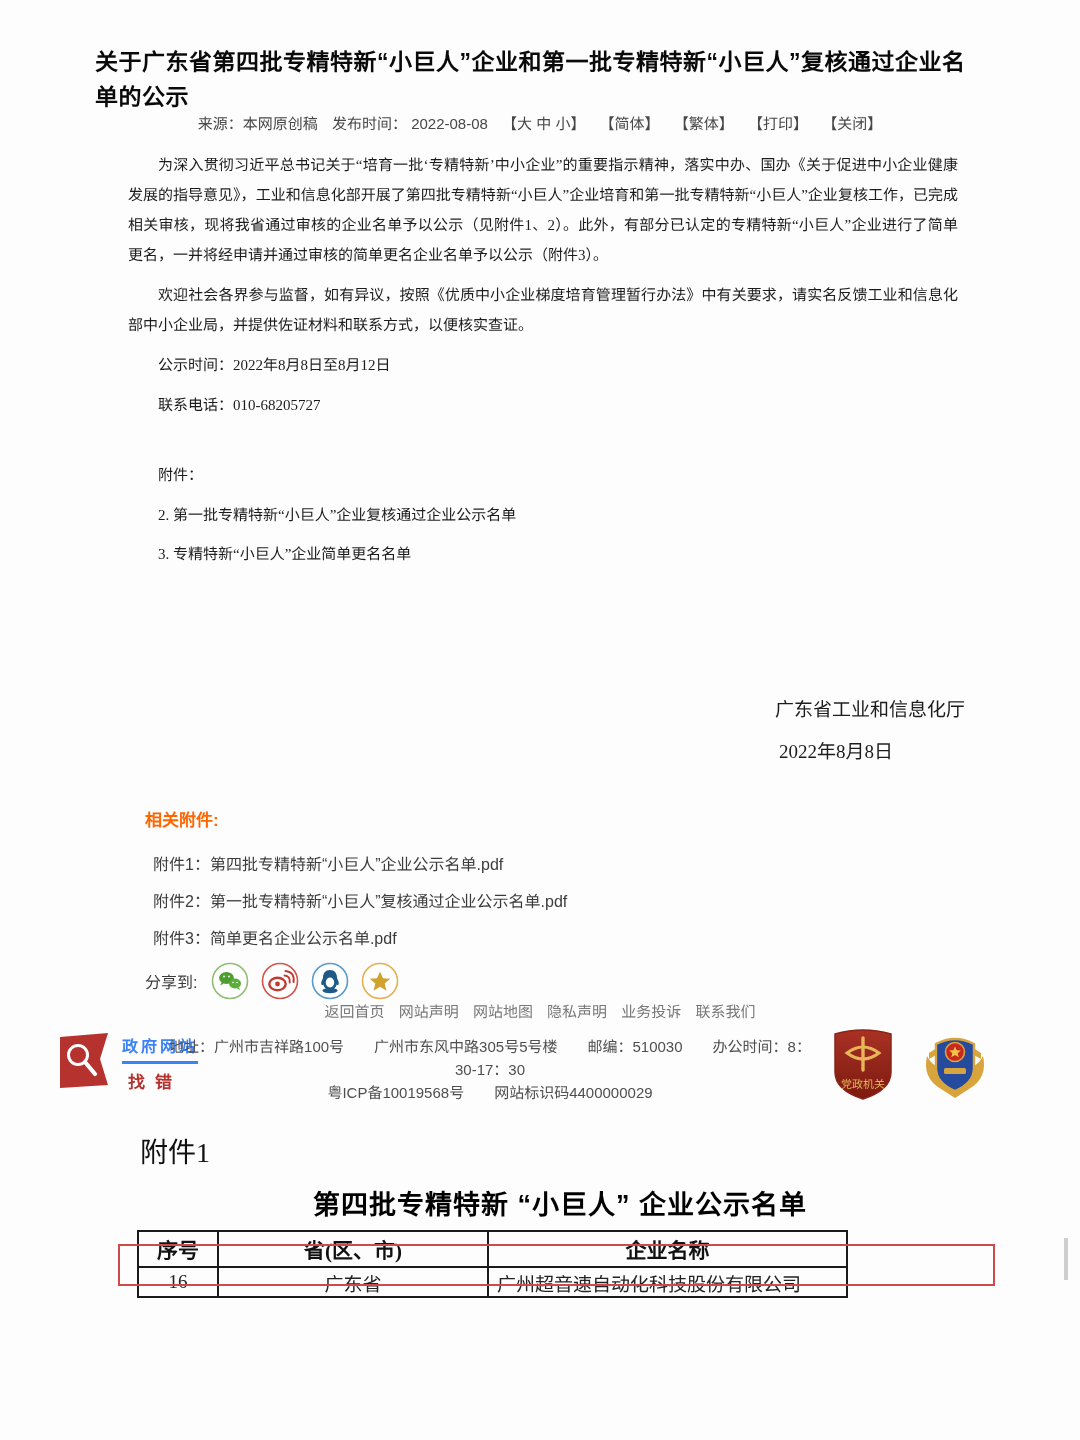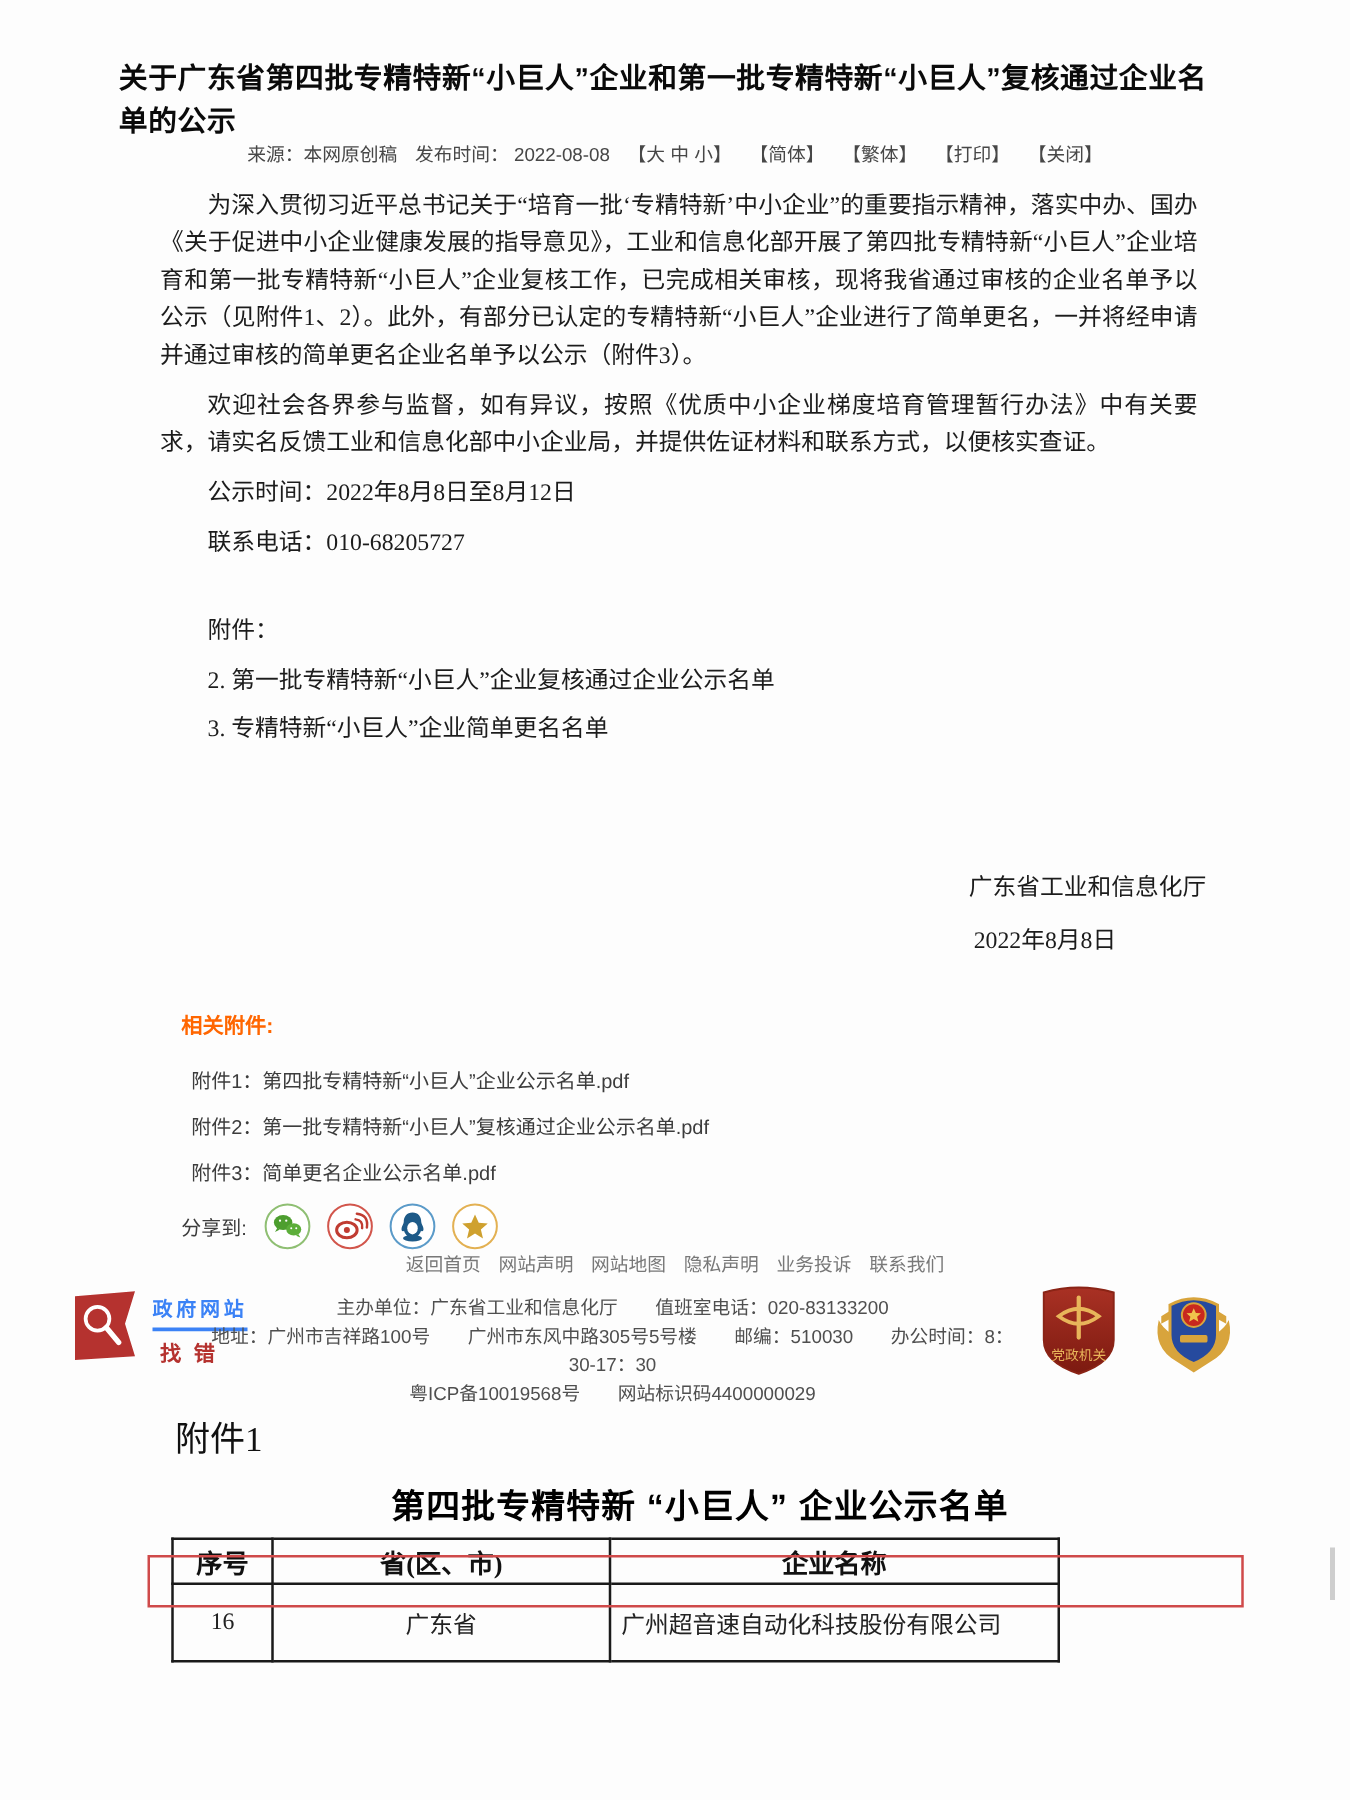--- a/index.html
+++ b/index.html
@@ -34,21 +34,21 @@
     color: #474747;
   }
   .meta-line span { margin: 0 5px; }
   .meta-btn { cursor: pointer; }
 
   
   .article {
     position: absolute;
     top: 150px; left: 128px; width: 830px;
     font-family: "Liberation Serif", serif;
-    font-size: 19px;
+    font-size: 15px;
     line-height: 30px;
     color: #1c1c1c;
     text-align: justify;
   }
   .article p { margin: 0 0 10px 0; text-indent: 2em; }
   .article p.gap-top { margin-top: 40px; }
   .article p.item { margin-bottom: 9px; }
 
   .signature {
     position: absolute; top: 694px; right: 115px;
@@ -118,21 +118,21 @@
     font-family: "Liberation Serif", serif;
     table-layout: fixed;
   }
   .annex-table th, .annex-table td { border: 2px solid #1a1a1a; }
   .annex-table th {
     font-size: 21px; font-weight: bold; color: #111;
     height: 36px; text-align: center; padding: 0;
   }
   .annex-table td {
     font-size: 19px; color: #222; height: 30px;
-    text-align: center; padding: 16px;
+    text-align: center; padding: 0;
   }
   .annex-table td.company { text-align: left; padding-left: 8px; }
   .col-no { width: 80px; }
   .col-prov { width: 270px; }
 
   .red-annotation {
     position: absolute;
     left: 118px; top: 104px;
     width: 877px; height: 42px;
     border: 2px solid #cf4a4a;
@@ -237,21 +237,20 @@
         <line x1="27" y1="30" x2="37" y2="42" stroke="#fff" stroke-width="4.2" stroke-linecap="round"></line>
       </svg>
     </span>
     <span class="error-logo-text">
       <div class="error-logo-line1">政府网站</div>
       <div class="error-logo-line2">找错</div>
     </span>
   </div>
 
   <div class="footer-info">
-    <div>主办单位：广东省工业和信息化厅　　值班室电话：020-83133200</div>
     <div>地址：广州市吉祥路100号　　广州市东风中路305号5号楼　　邮编：510030　　办公时间：8：30-17：30</div>
     <div>粤ICP备10019568号　　网站标识码4400000029</div>
   </div>
 
   <div class="badges">
     <span class="badge">
       <svg width="66" height="76" viewBox="0 0 66 76">
         <defs>
           <linearGradient id="shieldRed" x1="0" y1="0" x2="0" y2="1">
             <stop offset="0" stop-color="#a93124"></stop>

